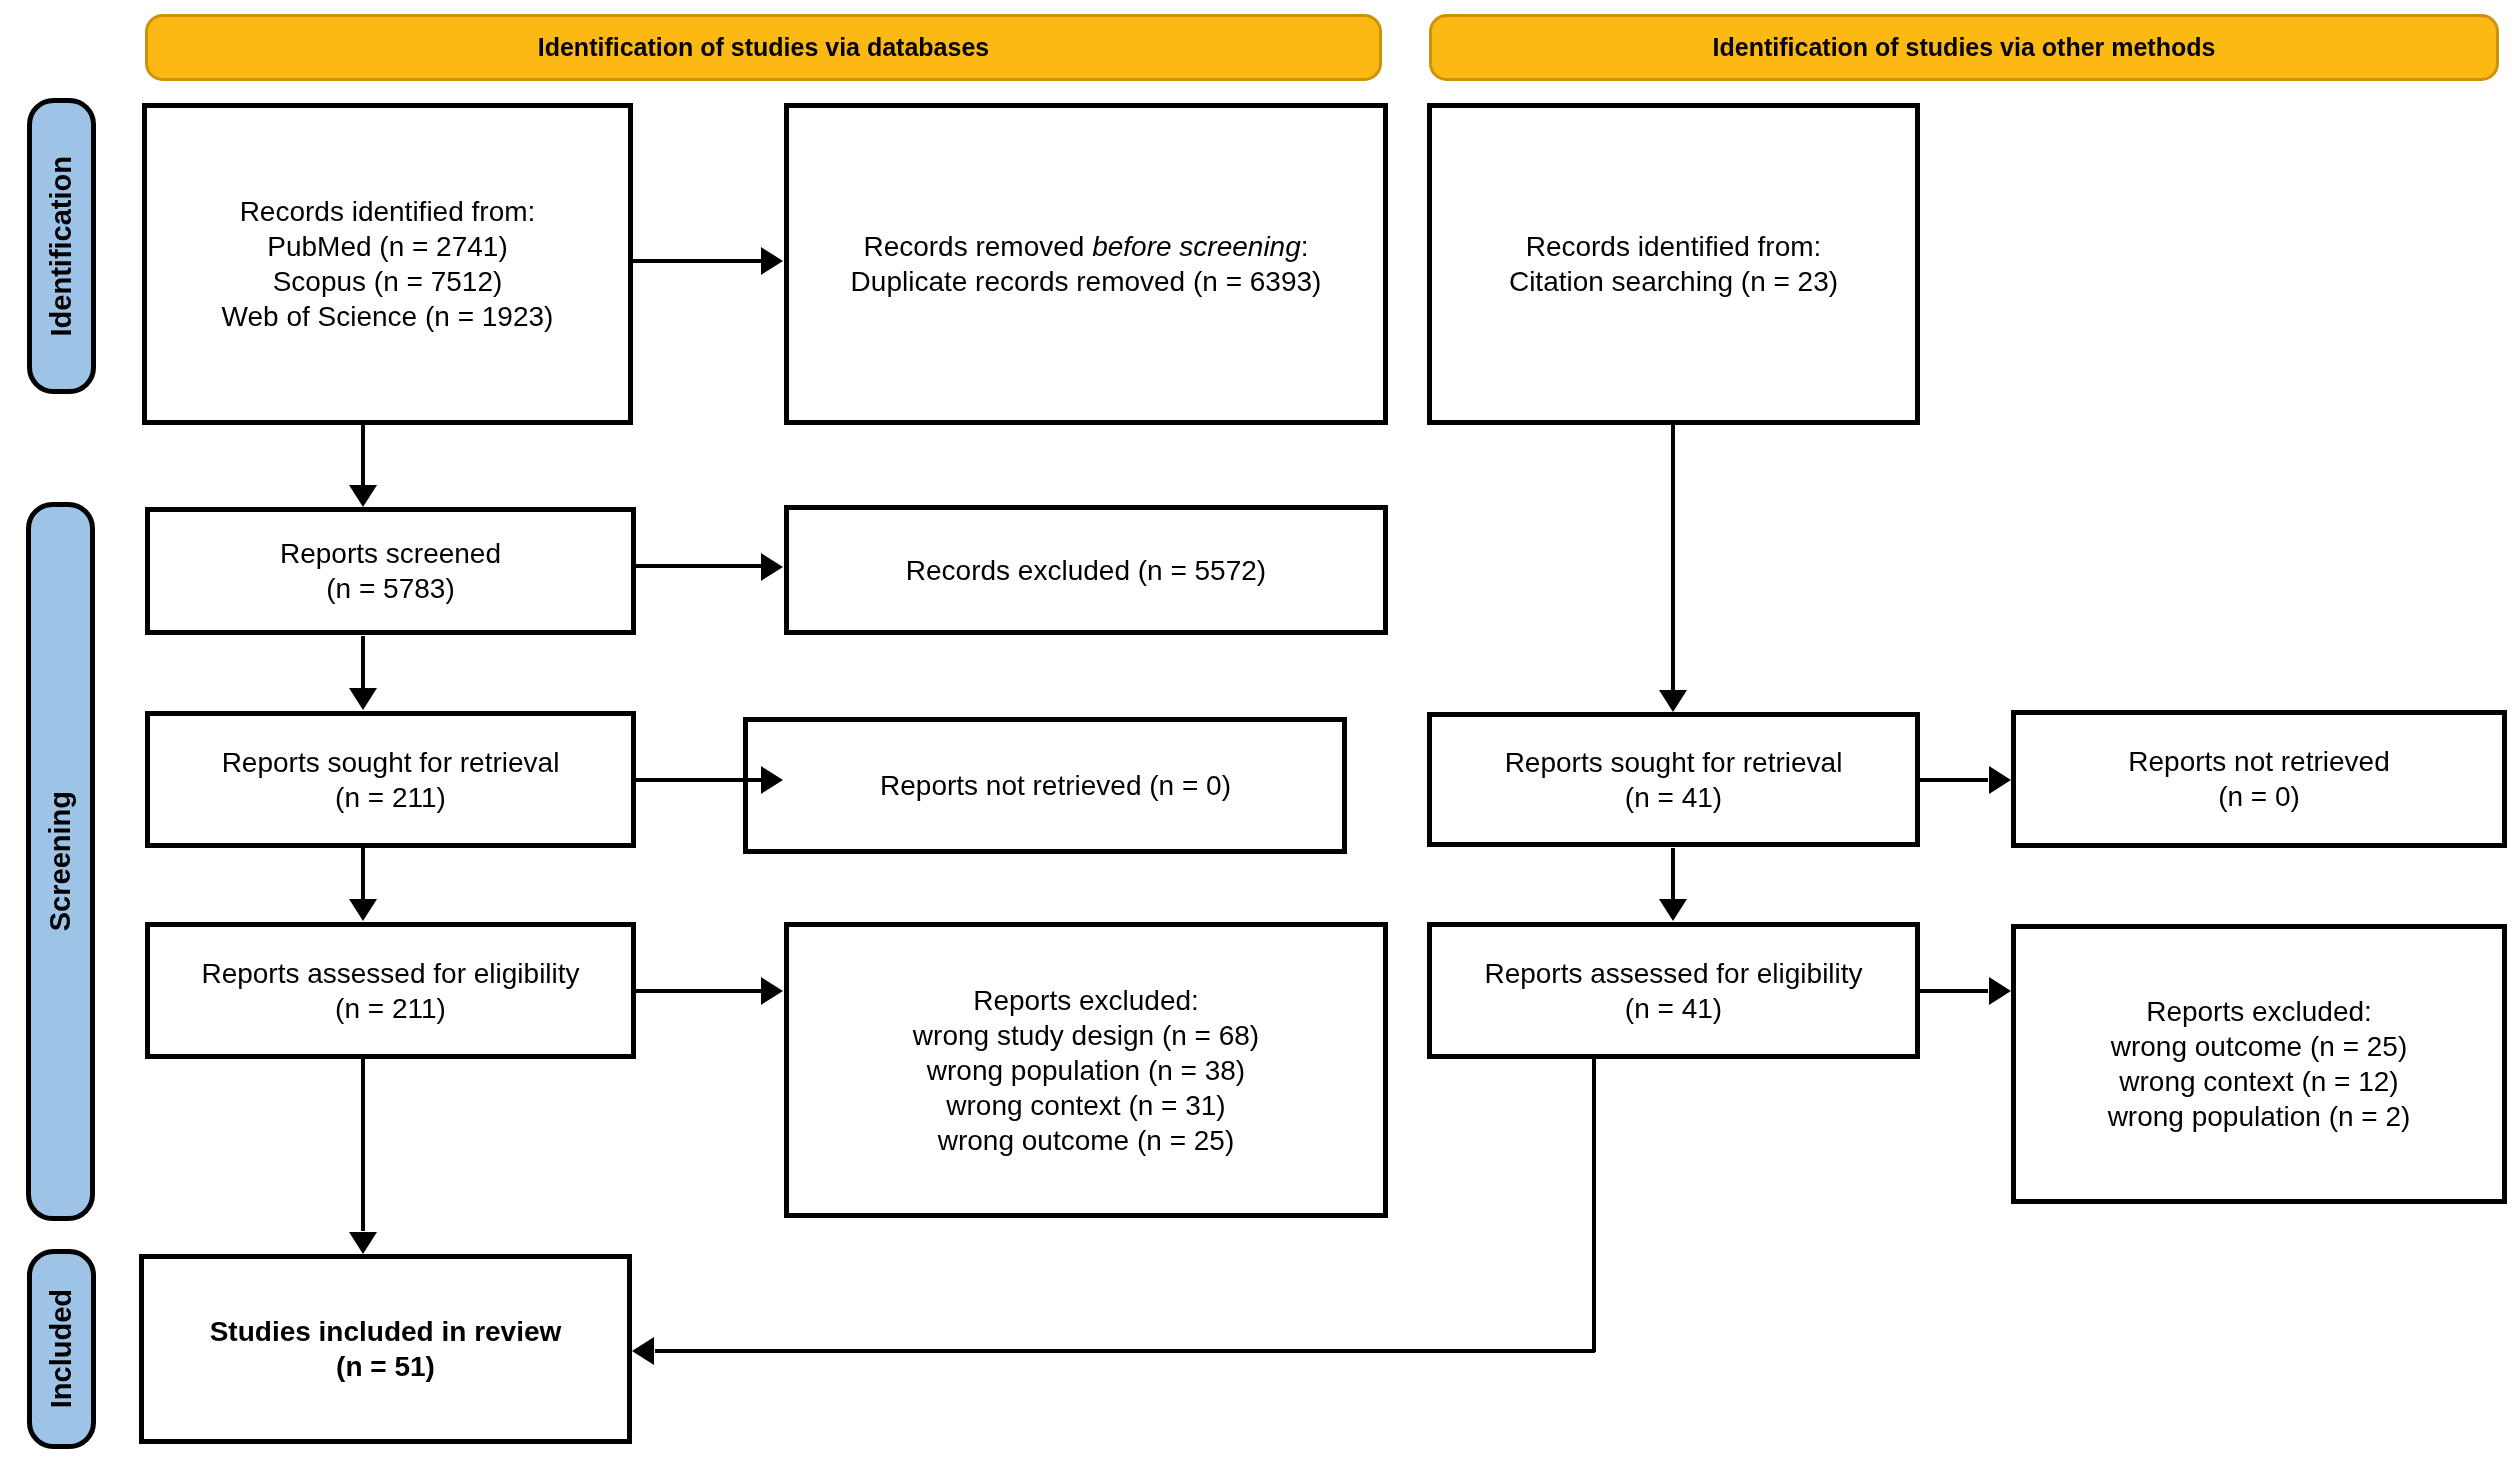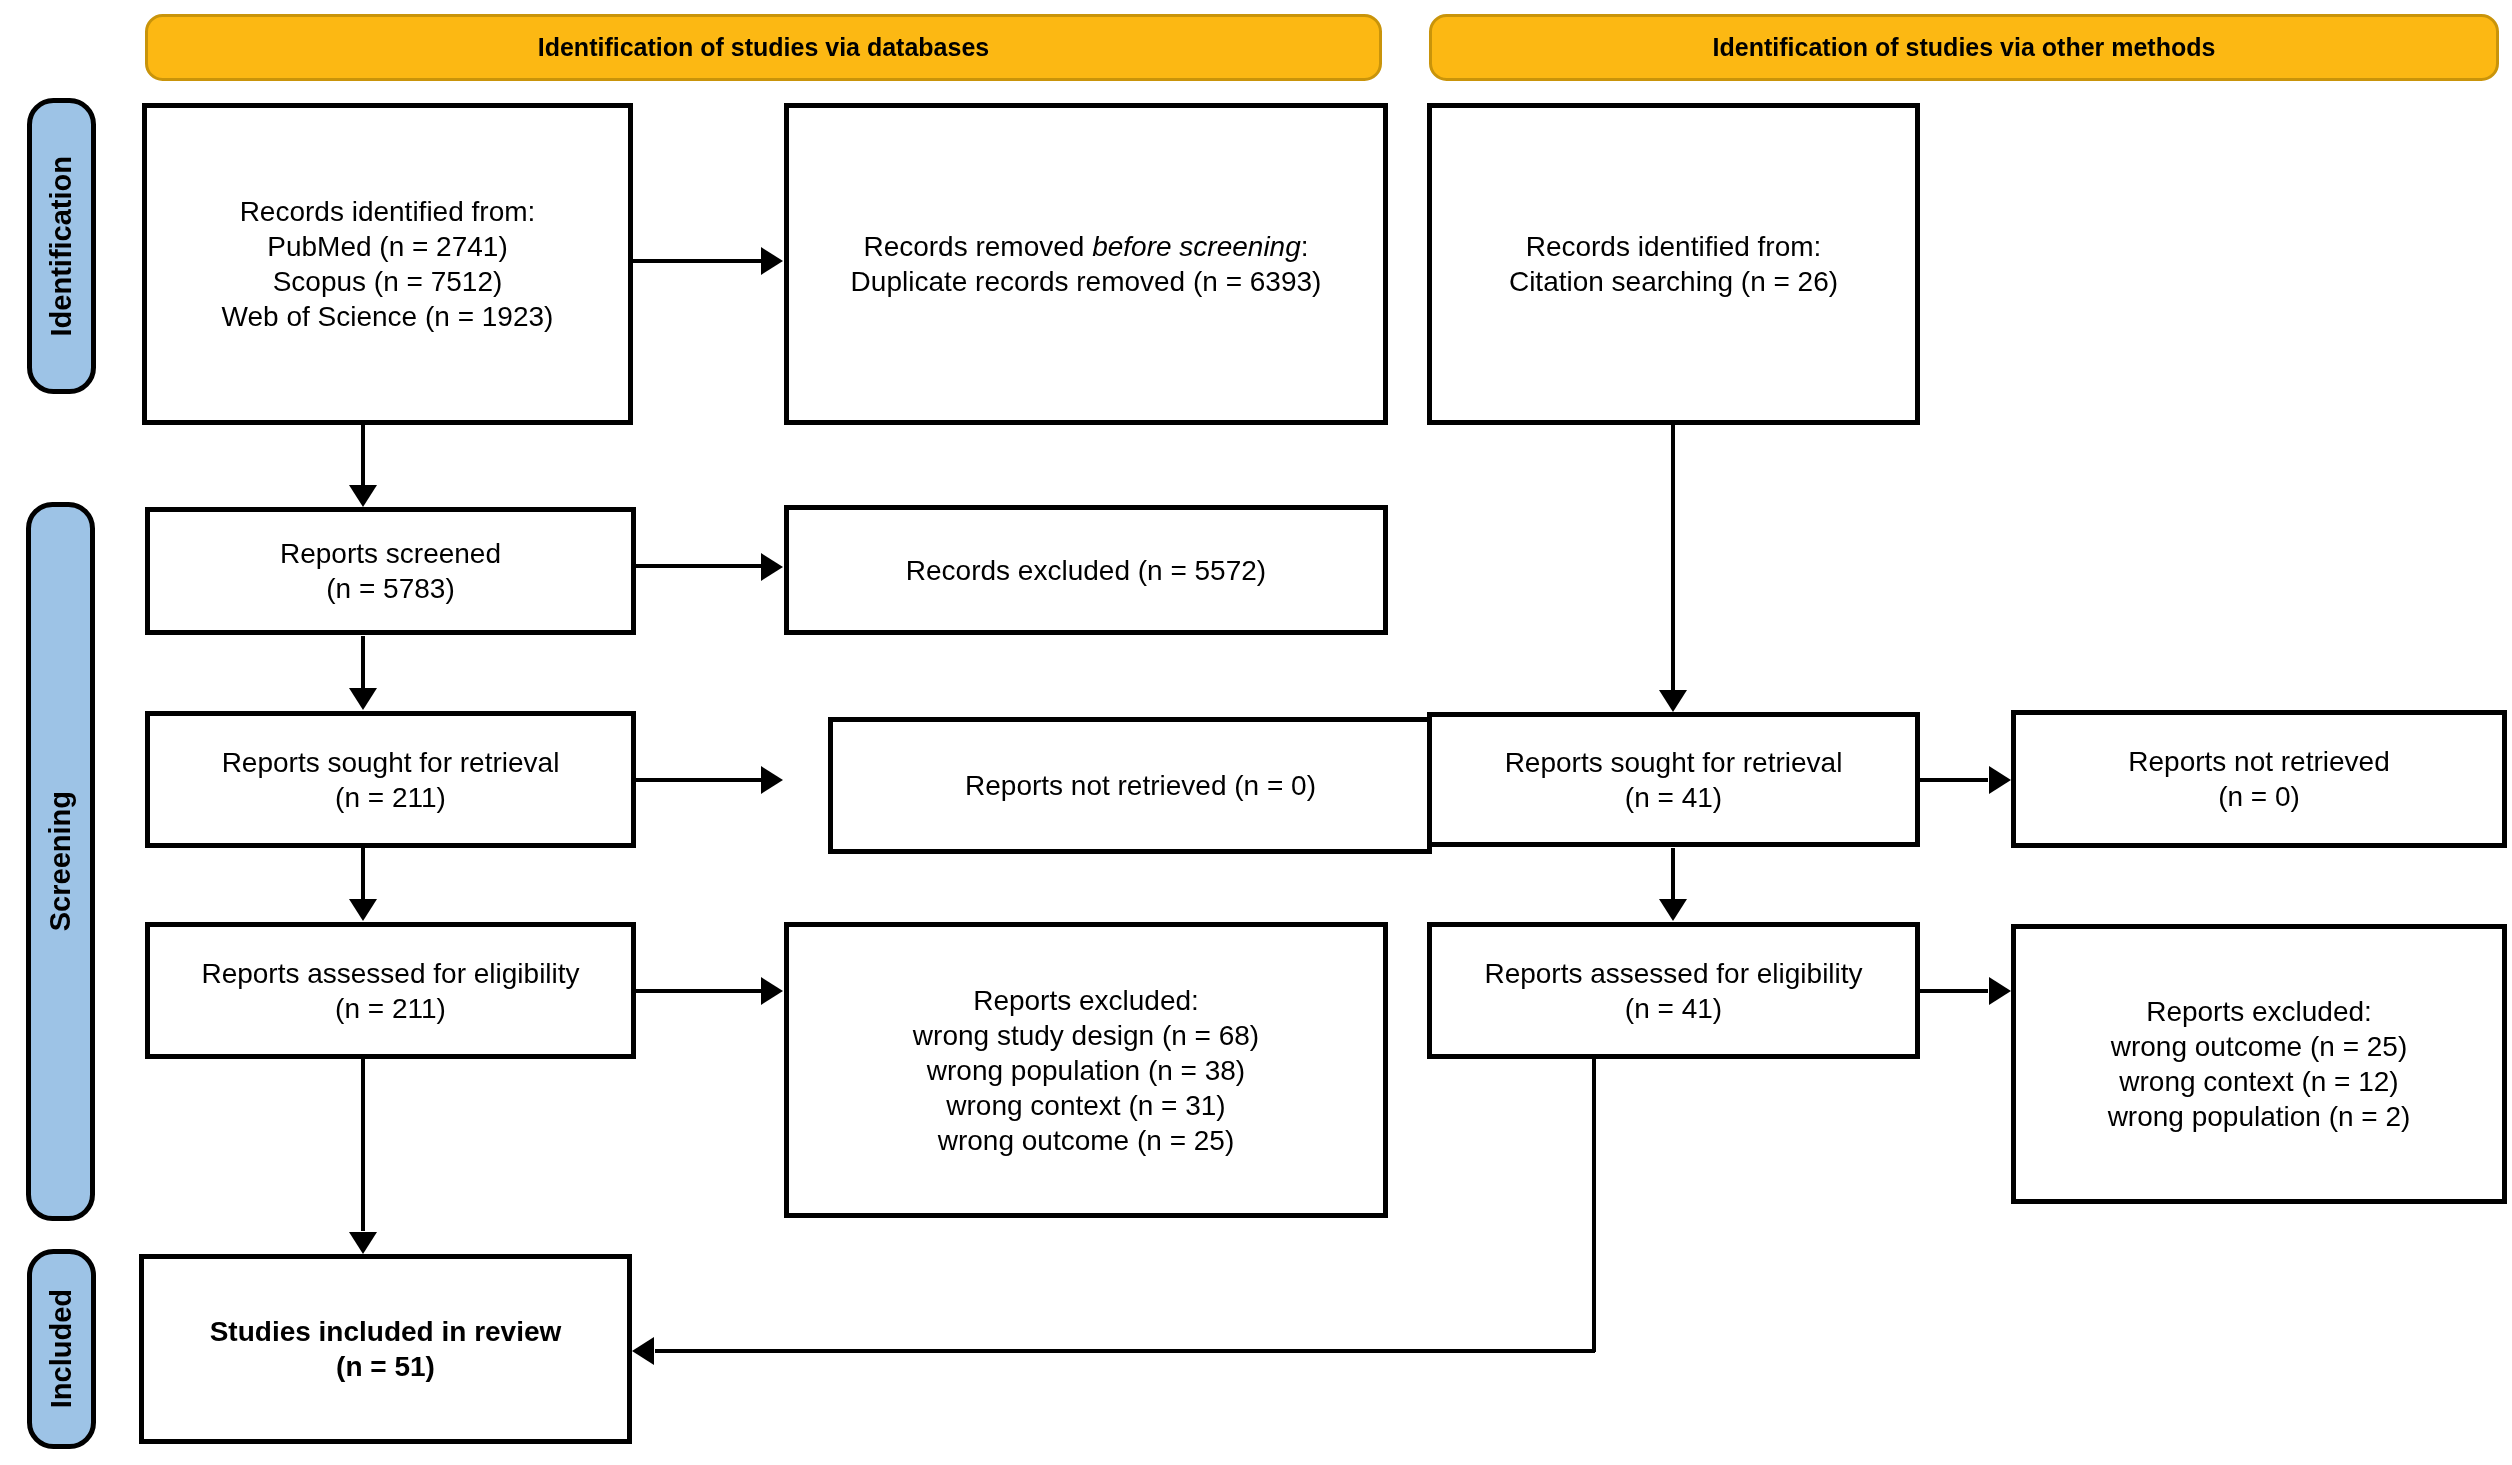--- a/index.html
+++ b/index.html
@@ -60,21 +60,21 @@
   <div class="box" style="left:784px;top:103px;width:604px;height:322px;">
     <div class="box-text">
       <span class="line"><span>Records removed </span><i>before screening</i><span>:</span></span>
       <span class="line">Duplicate records removed (n = 6393)</span>
     </div>
   </div>
 
   <div class="box" style="left:1427px;top:103px;width:493px;height:322px;">
     <div class="box-text">
       <span class="line">Records identified from:</span>
-      <span class="line">Citation searching (n = 26)</span>
+      <span class="line">Citation searching (n = 23)</span>
     </div>
   </div>
 
   <div class="box" style="left:145px;top:507px;width:491px;height:128px;">
     <div class="box-text">
       <span class="line">Reports screened</span>
       <span class="line">(n = 5783)</span>
     </div>
   </div>
 
@@ -84,21 +84,21 @@
     </div>
   </div>
 
   <div class="box" style="left:145px;top:711px;width:491px;height:137px;">
     <div class="box-text">
       <span class="line">Reports sought for retrieval</span>
       <span class="line">(n = 211)</span>
     </div>
   </div>
 
-  <div class="box" style="left:828px;top:717px;width:604px;height:137px;padding-left:21px;">
+  <div class="box" style="left:743px;top:717px;width:604px;height:137px;padding-left:21px;">
     <div class="box-text">
       <span class="line">Reports not retrieved (n = 0)</span>
     </div>
   </div>
 
   <div class="box" style="left:1427px;top:712px;width:493px;height:135px;">
     <div class="box-text">
       <span class="line">Reports sought for retrieval</span>
       <span class="line">(n = 41)</span>
     </div>

